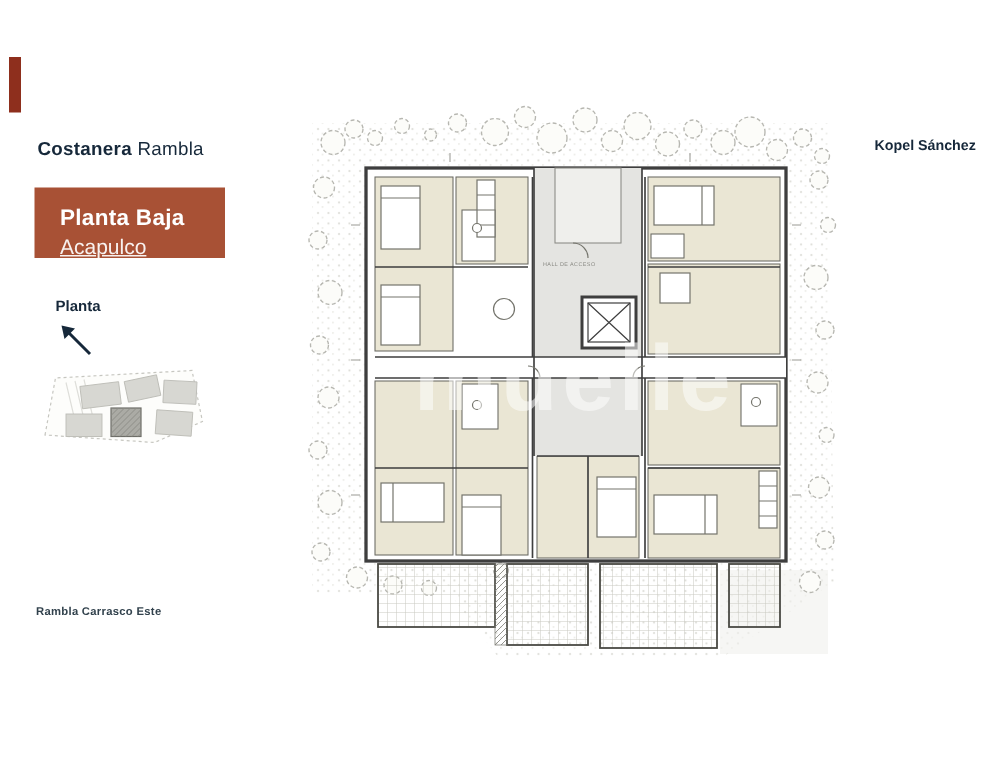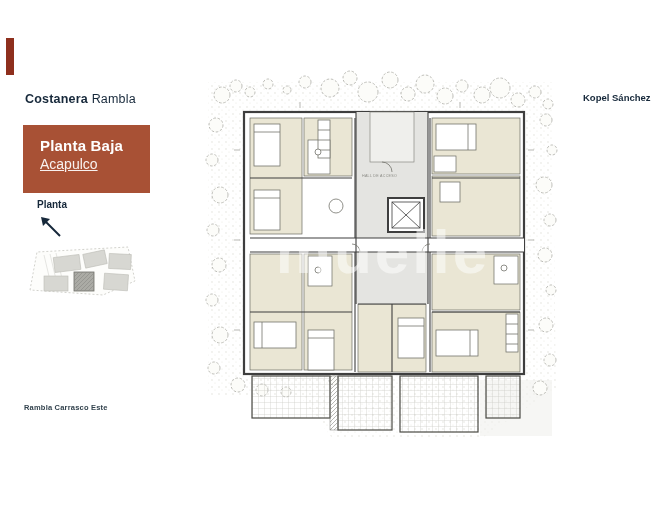--- a/index.html
+++ b/index.html
@@ -5,21 +5,21 @@
   html,body{margin:0;padding:0;}
   .page{
     position:relative;width:660px;height:510px;background:#ffffff;
     overflow:hidden;font-family:"Liberation Sans",sans-serif;
   }
   
   .brand-mark{position:absolute;left:6px;top:38px;width:8px;height:37px;background:var(--brand-mark,#8e2f1d);}
   .brand-line{position:absolute;left:25px;top:92px;font-size:12.5px;color:var(--ink,#16283a);letter-spacing:.2px;}
   .brand-line .b{font-weight:bold;}
   .title-card{
-    position:absolute;left:23px;top:125px;width:127px;height:68px;
+    position:absolute;left:23px;top:125px;width:127px;height:47px;
     background:var(--accent,#a85135);color:#ffffff;box-sizing:border-box;
     padding:12px 10px 0 17px;line-height:1.25;
   }
   .title-card .t{font-size:15px;font-weight:bold;letter-spacing:.2px;}
   .title-card .s{font-size:14px;color:rgba(255,255,255,.92);text-decoration:underline;}
   .north-label{position:absolute;left:37px;top:199px;font-size:10px;font-weight:bold;color:var(--ink,#16283a);}
   .north-arrow{position:absolute;left:36px;top:212px;}
   .keyplan{position:absolute;left:24px;top:243px;}
   .architect{position:absolute;left:583px;top:92px;font-size:9.5px;font-weight:bold;color:var(--ink,#16283a);}
   .street{position:absolute;left:24px;top:403px;font-size:7.5px;font-weight:bold;color:var(--street-ink,#32424d);letter-spacing:.2px;text-align:center;}

